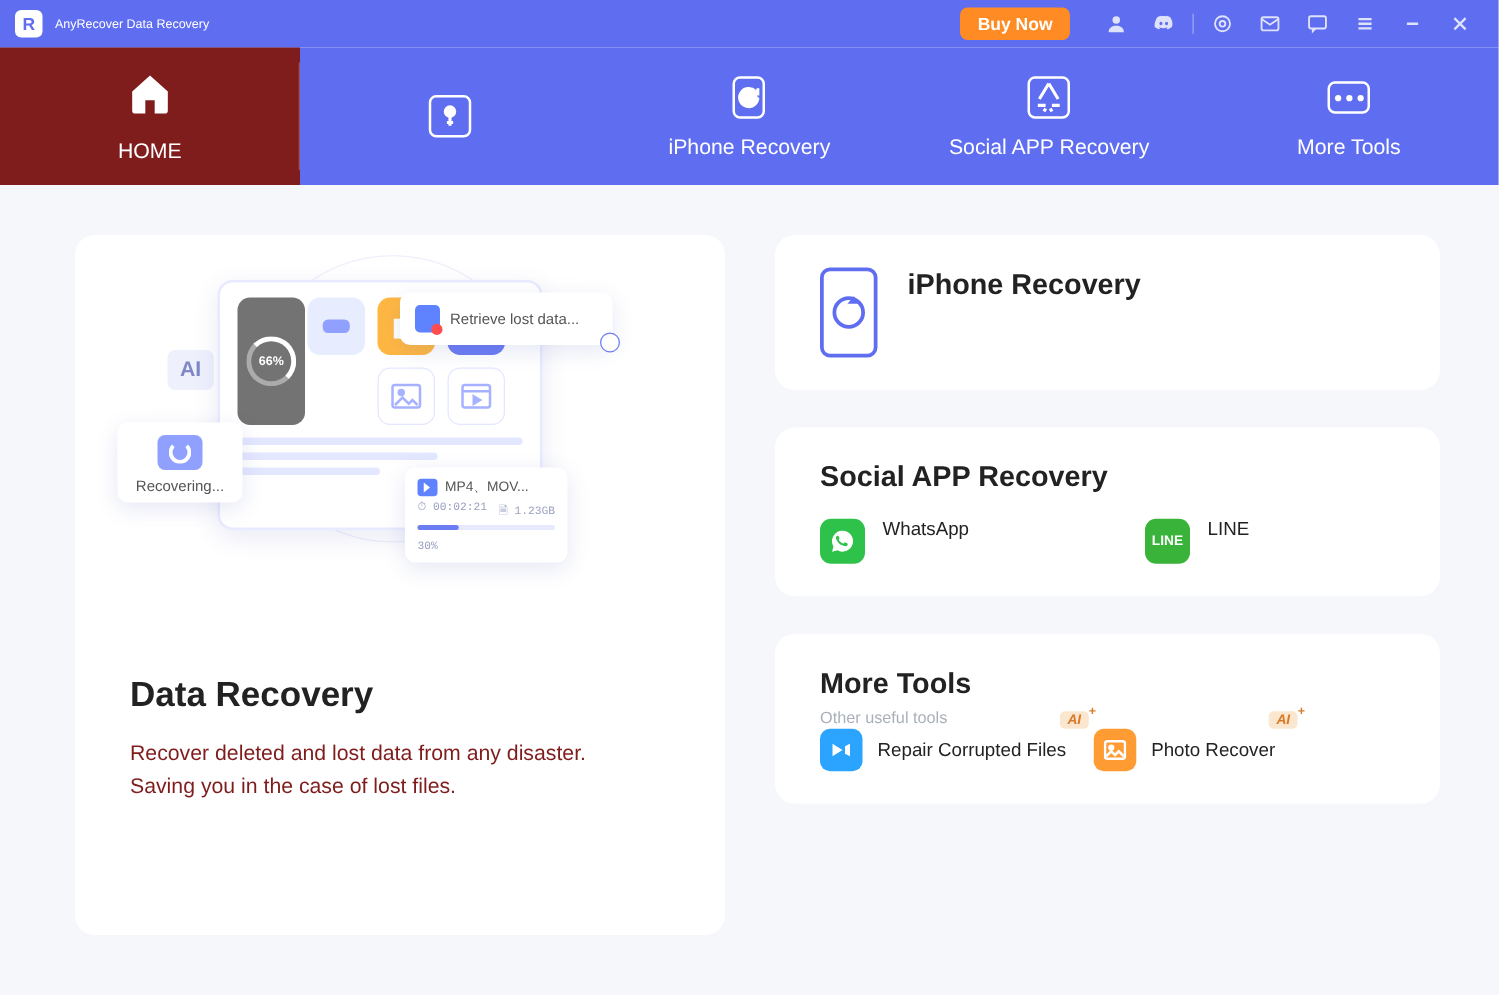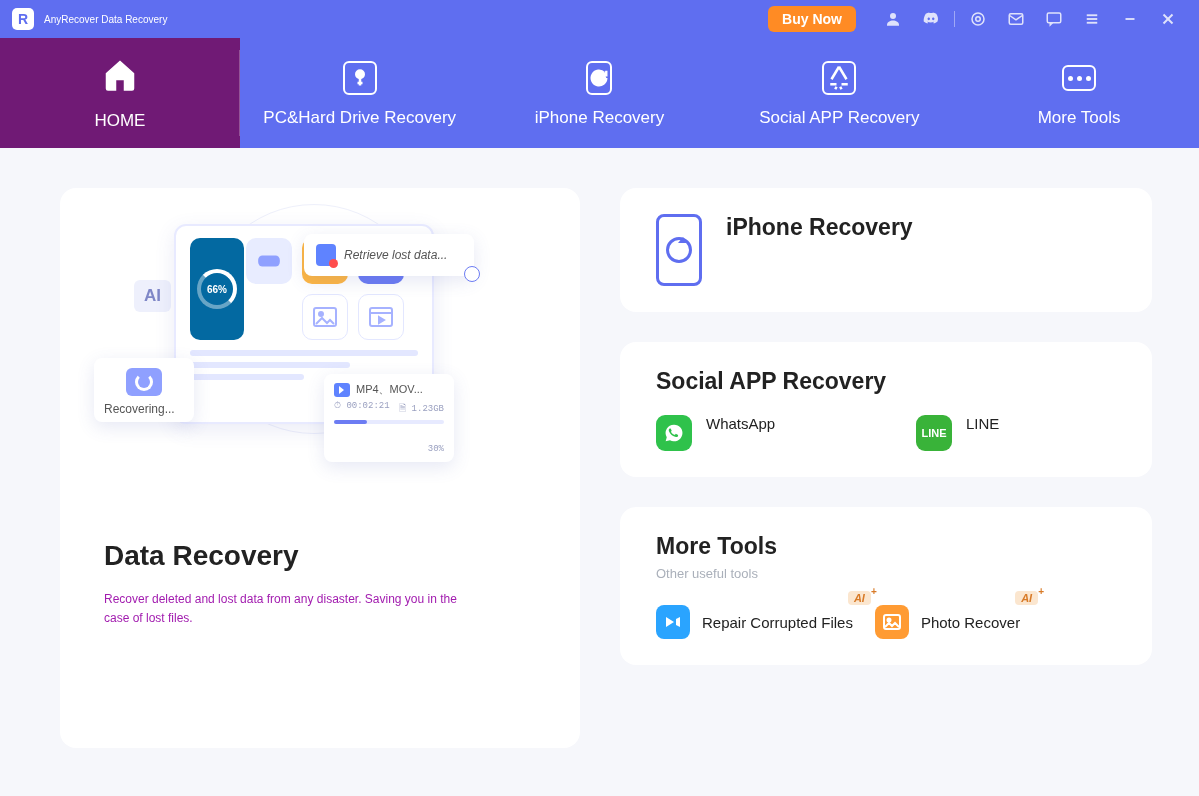--- a/index.html
+++ b/index.html
@@ -11,82 +11,82 @@
   .titlebar .title { flex: 0 0 auto; font-size: 10px; }
   .titlebar .spacer { flex: 1; }
   .buynow { background: #ff8b24; color: #fff; font-weight: 700; padding: 5px 14px; border-radius: 6px; font-size: 14px; margin-right: 18px; }
   .tb-icon { width: 22px; height: 22px; margin: 0 8px; display: inline-flex; align-items: center; justify-content: center; color: #dfe2fb; }
   .tb-sep { width: 1px; height: 16px; background: rgba(255,255,255,.4); margin: 0 4px; }
   .tb-icon svg { width: 18px; height: 18px; }
 
   
   .navbar { height: 110px; background: #5f6ef0; display: flex; }
   .navitem { flex: 1; display: flex; flex-direction: column; align-items: center; justify-content: center; gap: 10px; color: #fff; font-size: 17px; position: relative; cursor: pointer; }
-  .navitem.active { background: #701a75; gap: 16px; }
+  .navitem.active { background: #7f1d1d; gap: 16px; }
   .navitem.active::after { content: ""; position: absolute; right: 0; top: 12px; bottom: 12px; width: 1px; background: rgba(255,255,255,.25); }
   .navicon { width: 40px; height: 40px; display: flex; align-items: center; justify-content: center; }
   .navicon svg { width: 36px; height: 36px; fill: #fff; stroke: #fff; }
   .navicon .boxed { width: 34px; height: 34px; border: 2px solid #fff; border-radius: 6px; display: flex; align-items: center; justify-content: center; }
   .navicon .dotsrow { width: 34px; height: 26px; border: 2px solid #fff; border-radius: 6px; display: flex; align-items: center; justify-content: center; gap: 4px; }
   .navicon .dotsrow span { width: 5px; height: 5px; background: #fff; border-radius: 50%; }
 
   
   .content { padding: 40px 60px 0 60px; display: flex; gap: 40px; height: calc(796px - 148px); }
   .leftcard { flex: 0 0 520px; height: 560px; background: #fff; border-radius: 16px; padding: 26px 44px; position: relative; }
   .illus { height: 290px; position: relative; margin: 0 auto 36px; }
   .leftcard h2 { font-size: 28px; font-weight: 800; color: #222; margin-top: 20px; margin-bottom: 18px; }
-  .leftcard p { color: #a21caf; font-size: 12px; line-height: 1.55; max-width: 380px; }
+  .leftcard p { color: #7f1d1d; font-size: 17px; line-height: 1.55; max-width: 380px; }
 
   .rightcol { flex: 1; display: flex; flex-direction: column; gap: 30px; }
   .card { background: #fff; border-radius: 16px; padding: 26px 36px; }
   .card .row { display: flex; align-items: flex-start; gap: 24px; }
   .phoneicon { width: 46px; height: 72px; border: 3px solid #5f6ef0; border-radius: 8px; display: flex; align-items: center; justify-content: center; }
   .phoneicon .ref { width: 26px; height: 26px; border: 3px solid #5f6ef0; border-radius: 50%; position: relative; }
   .phoneicon .ref::after { content:""; position:absolute; top:-3px; left:9px; width:0; height:0; border-left:5px solid transparent; border-right:5px solid transparent; border-bottom:6px solid #5f6ef0; }
   .card h3 { font-size: 23px; font-weight: 800; color: #222; margin-bottom: 10px; }
   .card p.sub { color: #9aa0ac; font-size: 14.5px; line-height: 1.5; }
 
   .card2 h3 { margin-bottom: 20px; }
   .approw { display: flex; gap: 60px; }
   .appitem { display: flex; align-items: flex-start; gap: 14px; font-size: 15px; color: #222; min-width: 200px; }
   .appicon { width: 36px; height: 36px; background: #2fc24b; border-radius: 9px; display: flex; align-items: center; justify-content: center; color: #fff; }
   .appicon.line { background: #39b339; font-weight: 800; font-size: 11px; }
 
   .card3 h3 { margin-bottom: 6px; font-size: 23px; }
-  .card3 .tiny { color: #aab0ba; font-size: 13px; margin-bottom: 24px; }
+  .card3 .tiny { color: #aab0ba; font-size: 13px; margin-bottom: 2px; }
   .toolrow { display: flex; gap: 22px; }
   .toolitem { position: relative; display: flex; align-items: center; gap: 12px; font-size: 15px; color: #222; }
   .toolicon { width: 34px; height: 34px; border-radius: 8px; display: flex; align-items: center; justify-content: center; color: #fff; }
   .toolicon.play { background: #2aa4ff; }
   .toolicon.photo { background: #ff9b33; }
   .aibadge { position: absolute; top: -14px; right: -18px; background: #fbe6cf; color: #d87a27; font-size: 11px; font-style: italic; font-weight: 700; padding: 1px 6px; border-radius: 4px; }
   .aibadge::after { content:"+"; position:absolute; top:-5px; right:-6px; color:#d87a27; font-style: normal; font-size:10px; }
 
   
   .mock { position: absolute; left: 70px; top: 10px; width: 260px; height: 200px; background: #fff; border-radius: 12px; box-shadow: 0 6px 20px rgba(80,90,180,.12); border: 2px solid #e8eaff; padding: 12px 14px 0; }
   .mock .grid { display: grid; grid-template-columns: repeat(4, 46px); grid-template-rows: 46px 46px; gap: 10px; }
   .mbx { border-radius: 10px; display: flex; align-items: center; justify-content: center; }
-  .mbx.gauge { grid-column: 1; grid-row: 1 / span 2; width: 54px; height: 102px; background: #0369a1; color:#fff; font-size:10px; font-weight:700; }
+  .mbx.gauge { grid-column: 1; grid-row: 1 / span 2; width: 54px; height: 102px; background: #737373; color:#fff; font-size:10px; font-weight:700; }
   .mbx.gauge .circ { width: 40px; height: 40px; border: 4px solid rgba(255,255,255,.4); border-top-color:#fff; border-right-color:#fff; border-radius: 50%; display:flex; align-items:center; justify-content:center;}
   .mbx.drive { background: #e8ecff; }
   .mbx.folder { background: #ffb742; }
   .mbx.note { background: #6c7cf3; }
   .mbx.pic { background: #fff; border: 1.5px solid #e3e7ff; }
   .mbx.vid { background: #fff; border: 1.5px solid #e3e7ff; }
   .mock .bars { margin-top: 10px; }
   .mock .bars div { height: 6px; background: #e3e7ff; border-radius: 3px; margin-bottom: 6px; }
   .mock .bars div:nth-child(2){ width:70%;} .mock .bars div:nth-child(3){width:50%;}
   .aihint { position: absolute; left: 30px; top: 66px; background: #eef0fc; color: #7f87c7; font-weight: 800; font-size: 17px; padding: 6px 10px; border-radius: 6px; }
 
   .popcard { position: absolute; background: #fff; border-radius: 8px; box-shadow: 0 5px 18px rgba(80,90,180,.14); font-size: 12px; color: #555; }
-  .pop1 { left: 200px; top: 20px; width: 170px; padding: 10px 12px; display:flex; align-items:center; gap:8px;font-style:italic; }
+  .pop1 { left: 216px; top: 20px; width: 170px; padding: 10px 12px; display:flex; align-items:center; gap:8px; }
   .pop1 .fi { width: 20px; height: 22px; background: #5f83ff; border-radius: 4px; position: relative; }
   .pop1 .fi::after { content:""; position:absolute; bottom:-2px; right:-2px; width:9px; height:9px; background:#ff4d4d; border-radius:50%; color:#fff; font-size:7px; line-height:9px; text-align:center; }
   .refresh-dot{ position:absolute; right:-6px; bottom:-6px; width:16px; height:16px; border:1.5px solid #6c7cf3; border-radius:50%; background:#fff; }
-  .pop2 { left: -10px; top: 144px; width: 100px; padding: 10px 10px 6px; }
+  .pop2 { left: -10px; top: 124px; width: 100px; padding: 10px 10px 6px; text-align:center; }
   .pop2 .ri { width: 36px; height: 28px; margin: 0 auto 6px; background:#8fa0ff; border-radius:6px; display:flex; align-items:center; justify-content:center; }
   .pop2 .ri .sp { width:18px; height:18px; border:3px solid #fff; border-top-color:transparent; border-radius:50%; }
   .pop3 { left: 220px; top: 160px; width: 130px; padding: 8px 10px; }
   .pop3 .hdr { display:flex; align-items:center; gap:6px; font-size:11px; margin-bottom:4px;}
   .pop3 .pl { width:16px; height:14px; background:#5f83ff; border-radius:3px; position:relative;}
   .pop3 .pl::after{content:"";position:absolute;left:5px;top:3px;border-left:5px solid #fff;border-top:4px solid transparent;border-bottom:4px solid transparent;}
   .pop3 .meta{ display:flex; justify-content:space-between; font-size:9px; color:#9aa0c0;font-family:Liberation Mono, monospace; }
   .pop3 .bar{ height:4px; background:#e7eaff; border-radius:2px; margin-top:3px; position:relative;}
   .pop3 .bar::after{content:"";position:absolute;left:0;top:0;height:100%;width:30%;background:#6c7cf3;border-radius:2px;}
 
@@ -162,21 +162,20 @@
   </div>
   <div class="navitem">
     <div class="navicon">
         <div class="boxed">
           <svg width="16" height="16" viewBox="0 0 24 24" fill="none" stroke="#fff" stroke-width="2">
             <circle cx="12" cy="9" r="3"></circle>
             <path d="M12 12v6M10 16h4"></path>
           </svg>
         </div>
       </div>
-    <span>PC&amp;Hard Drive Recovery</span>
   </div>
   <div class="navitem">
     <div class="navicon">
         <div class="boxed" style="width:26px;height:34px;">
           <svg width="16" height="16" viewBox="0 0 24 24" fill="none" stroke="#fff" stroke-width="2.5">
             <path d="M20 12a8 8 0 1 1-2.3-5.6"></path>
             <path d="M20 4v5h-5"></path>
           </svg>
         </div>
       </div>
@@ -271,21 +270,21 @@
       <div class="popcard pop3">
         <div class="hdr">
             <div class="pl"></div>
             <span>MP4、MOV...</span>
           </div>
         <div class="meta">
             <span>⏱ <span>00:02:21</span></span>
             <span>🗎 <span>1.23GB</span></span>
           </div>
         <div class="bar"></div>
-        <div class="meta" style="justify-content:flex-end;margin-top:20px;">
+        <div class="meta" style="margin-top:8px;">
             <span>30%</span>
           </div>
       </div>
     </div>
     <h2>Data Recovery</h2>
     <p>Recover deleted and lost data from any disaster. Saving you in the case of lost files.</p>
   </div>
 
   <div class="rightcol">
     <div class="card">

